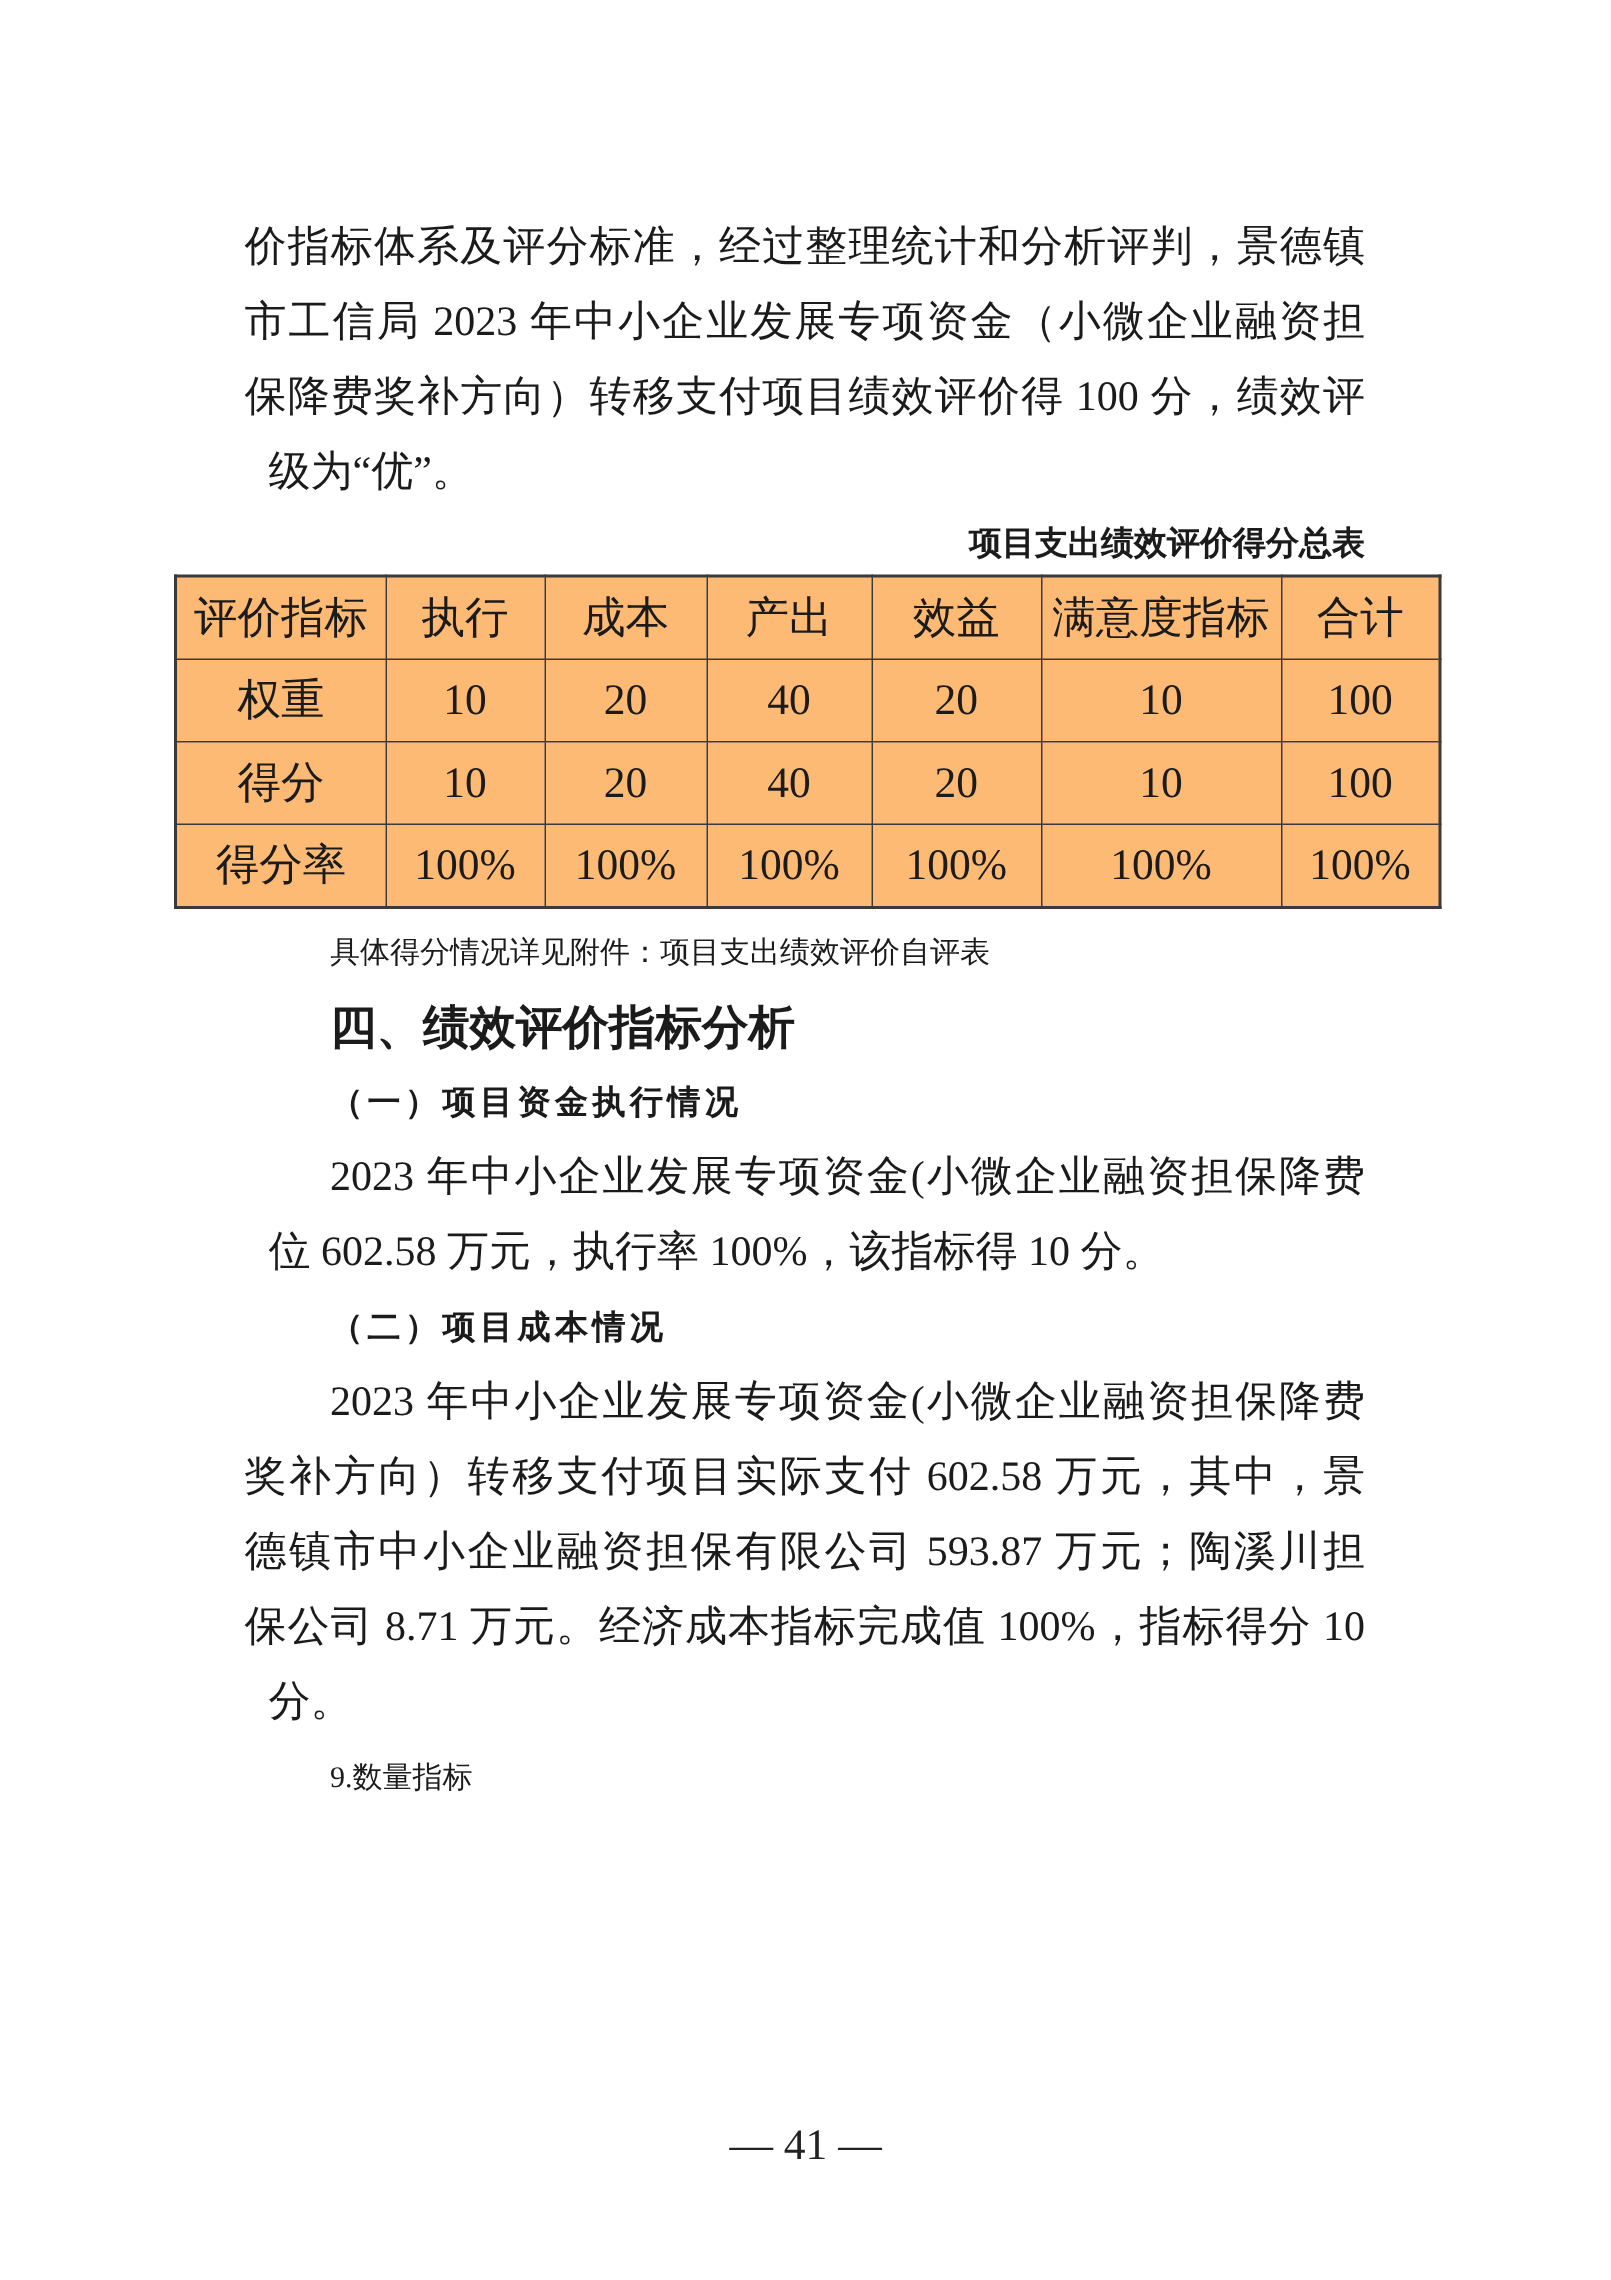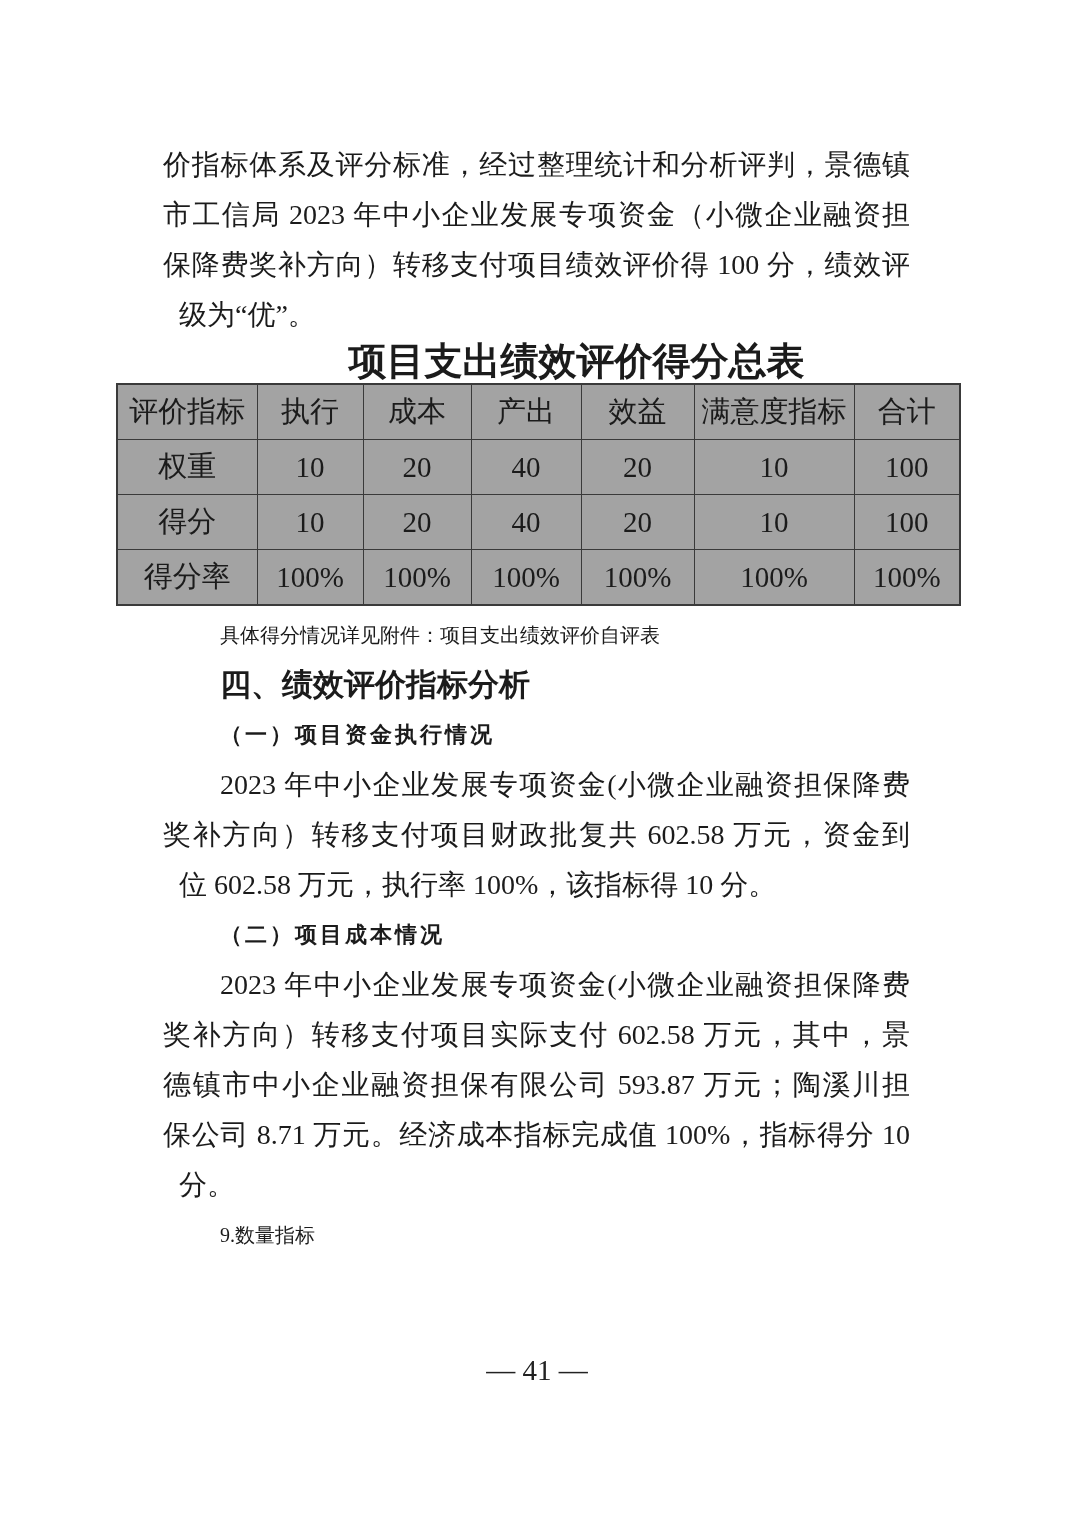--- a/index.html
+++ b/index.html
@@ -35,42 +35,42 @@
   .line {
     font-size: 20px;
     line-height: 50px;
     height: 50px;
     overflow: hidden;
   }
   .indent { text-indent: 57px; }
   .table-title {
     height: 43px;
     line-height: 43px;
-    font-size: 38px;
+    font-size: 22px;
     font-weight: bold;
-    text-align: center;
+    text-align: right;
     padding-left: 80px;
     overflow: hidden;
   }
   table.score {
     table-layout: fixed;
     border-collapse: collapse;
     width: 843px;
     margin-left: -47px;
     border: 2px solid #3a3a3a;
   }
   table.score th, table.score td {
     border: 1px solid #3a3a3a;
     height: 54px;
     padding: 0;
     text-align: center;
     vertical-align: middle;
     font-weight: normal;
     font-size: 29px;
-    background: #a3a3a3;
+    background: #fdba74;
   }
   .h1 {
     font-family: "Liberation Sans", "DejaVu Sans", sans-serif;
     font-weight: bold;
     font-size: 31px;
     line-height: 50px;
     height: 50px;
     text-indent: 57px;
     overflow: hidden;
   }
@@ -80,21 +80,21 @@
     line-height: 50px;
     height: 50px;
     text-indent: 57px;
     letter-spacing: 3px;
     overflow: hidden;
   }
   .h2-gap { margin-top: 5px; }
   .note-gap { margin-top: 4px; }
   .footer {
     position: absolute;
-    top: 1352px;
+    top: 1412px;
     left: 0;
     width: 100%;
     text-align: center;
     font-size: 29px;
     line-height: 36px;
     color: #222222;
   }
 </style>
 </head>
 <body>
@@ -164,21 +164,20 @@
     </table>
 
     <div class="line indent note-gap">具体得分情况详见附件：项目支出绩效评价自评表</div>
 
     <div class="h1">四、绩效评价指标分析</div>
 
     <div class="h2">（一）项目资金执行情况</div>
 
     <div class="para">
         <div class="pline first">2023 年中小企业发展专项资金(小微企业融资担保降费</div>
-        <div class="pline">奖补方向）转移支付项目财政批复共 602.58 万元，资金到</div>
         <div class="pline last">位 602.58 万元，执行率 100%，该指标得 10 分。</div>
       </div>
 
     <div class="h2">（二）项目成本情况</div>
 
     <div class="para">
         <div class="pline first">2023 年中小企业发展专项资金(小微企业融资担保降费</div>
         <div class="pline">奖补方向）转移支付项目实际支付 602.58 万元，其中，景</div>
         <div class="pline">德镇市中小企业融资担保有限公司 593.87 万元；陶溪川担</div>
         <div class="pline">保公司 8.71 万元。经济成本指标完成值 100%，指标得分 10</div>

